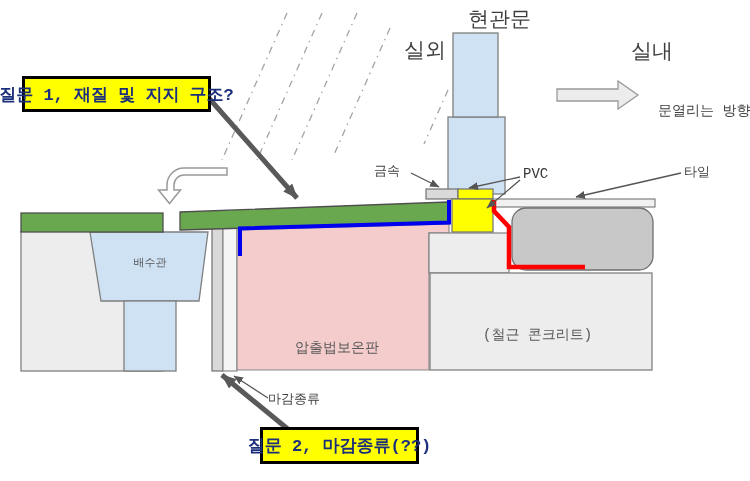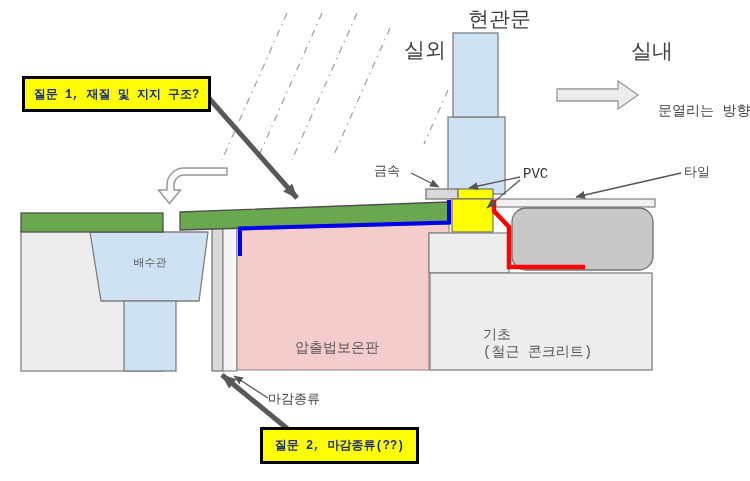--- a/index.html
+++ b/index.html
@@ -10,21 +10,21 @@
   #drawing{position:absolute;left:0;top:0;width:750px;height:481px;}
   .lbl{position:absolute;white-space:nowrap;}
   .lbl-big{font-size:21px;color:#3d3d3d;}
   .lbl-mid{font-size:14px;color:#404040;}
   .lbl-small{font-size:13px;color:#404040;}
   .lbl-part{color:#595959;}
   .center{text-align:center;}
   .callout{
     position:absolute;background:#ffff00;border:3px solid #000;
     display:flex;align-items:center;justify-content:center;
-    font-size:12px;font-weight:bold;color:#1c2f7c;white-space:nowrap;
+    font-size:17px;font-weight:bold;color:#1c2f7c;white-space:nowrap;
   }
   #lbl-door{left:452px;top:5px;width:95px;}
   #lbl-outdoor{left:396px;top:36px;width:58px;}
   #lbl-indoor{left:623px;top:37px;width:58px;}
   #lbl-door-dir{left:658px;top:102px;}
   #lbl-metal{left:374px;top:162px;}
   #lbl-pvc{left:523px;top:166px;font-size:14px;color:#333;}
   #lbl-tile{left:684px;top:163px;}
   #lbl-drain{left:103px;top:255px;width:94px;font-size:11px;}
   #lbl-insul{left:267px;top:339px;width:140px;font-size:14px;}
@@ -102,21 +102,20 @@
   <div class="lbl lbl-big center" id="lbl-indoor">실내</div>
   <div class="lbl lbl-big center" id="lbl-outdoor">실외</div>
   <div class="lbl lbl-mid" id="lbl-door-dir">문열리는 방향</div>
 
   <div class="lbl lbl-small" id="lbl-metal">금속</div>
   <div class="lbl" id="lbl-pvc">PVC</div>
   <div class="lbl lbl-small" id="lbl-tile">타일</div>
   <div class="lbl lbl-part center" id="lbl-drain">배수관</div>
   <div class="lbl lbl-part center" id="lbl-insul">압출법보온판</div>
   <div class="lbl lbl-part" id="lbl-found">
-    <div>기초</div>
     <div>(철근 콘크리트)</div>
   </div>
   <div class="lbl lbl-small" id="lbl-mortar">마감종류</div>
 
   <div class="callout" id="q1-box">
     <span>질문 1, 재질 및 지지 구조?</span>
   </div>
   <div class="callout" id="q2-box">
     <span>질문 2, 마감종류(??)</span>
   </div>

